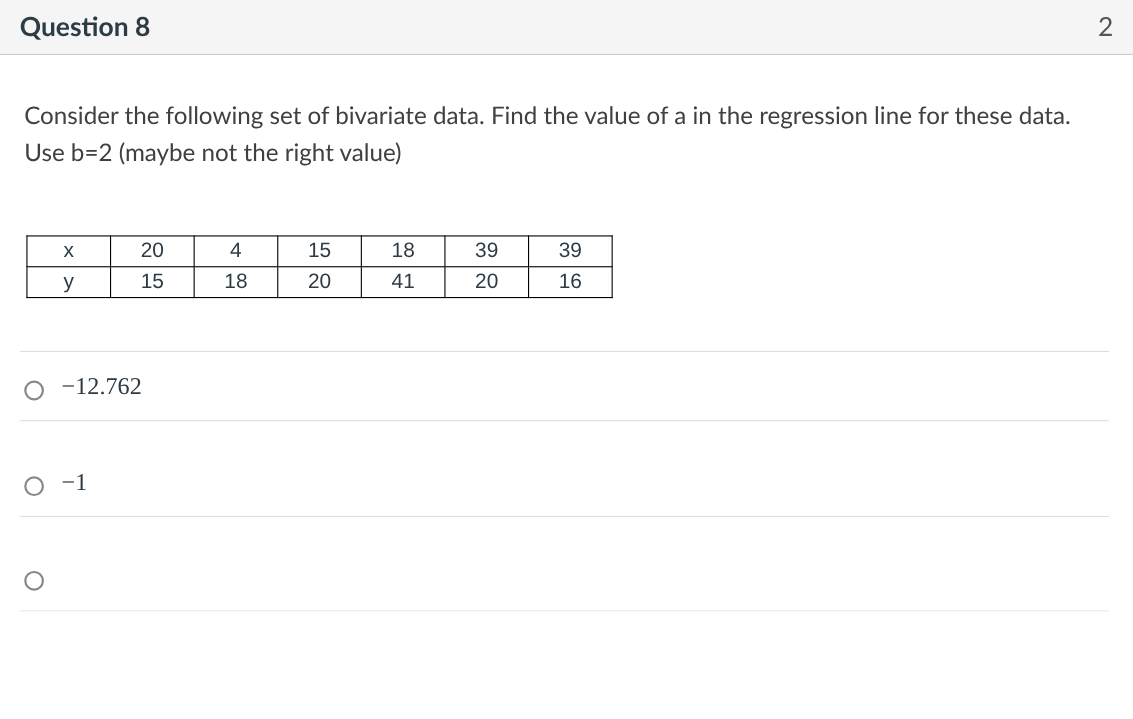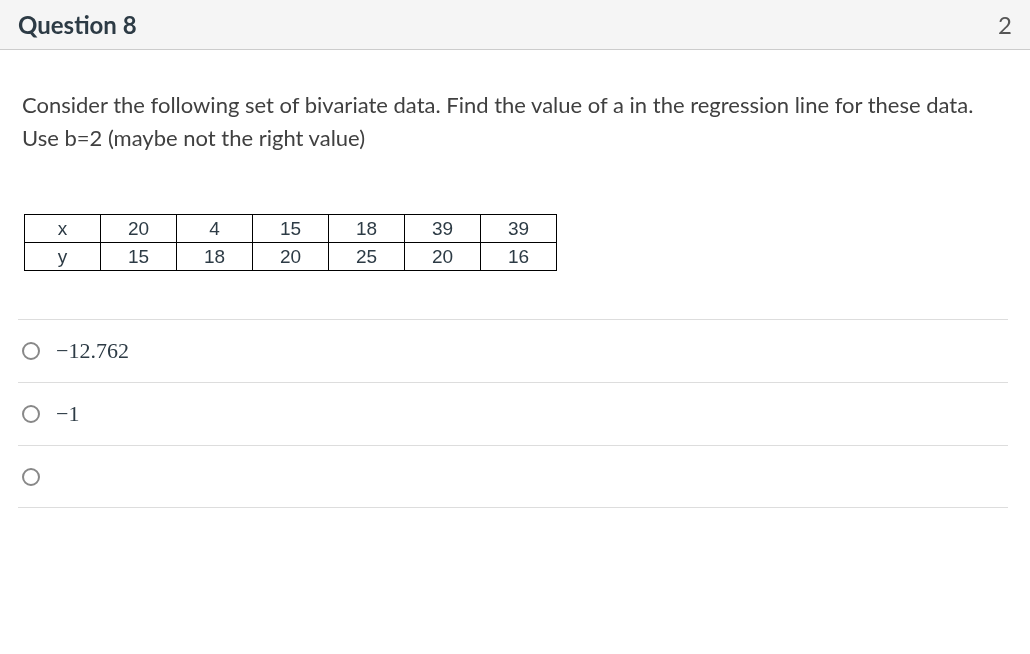--- a/index.html
+++ b/index.html
@@ -54,24 +54,25 @@
       padding: 1px 0;
     }
     .data-table td:first-child {
       width: 76px;
     }
     .options {
       margin-left: -4px;
     }
     .option-row {
       display: flex;
-      align-items: center;
+      align-items: flex-end;
       border-bottom: 1px solid #ddd;
       padding: 18px 4px;
       min-height: 62px;
+      margin-top: 24px;
     }
     .option-row:first-child {
       border-top: 1px solid #ddd;
     }
     .radio {
       appearance: none;
       -webkit-appearance: none;
       width: 18px;
       height: 18px;
       border: 2px solid #888;
@@ -107,21 +108,21 @@
       <td>15</td>
       <td>18</td>
       <td>39</td>
       <td>39</td>
     </tr>
     <tr>
       <td>y</td>
       <td>15</td>
       <td>18</td>
       <td>20</td>
-      <td>25</td>
+      <td>41</td>
       <td>20</td>
       <td>16</td>
     </tr>
   </tbody>
     </table>
 
   <div class="options">
     <div class="option-row">
       <input type="radio" name="q8" class="radio" style="">
       <span class="option-label">−12.762</span>

